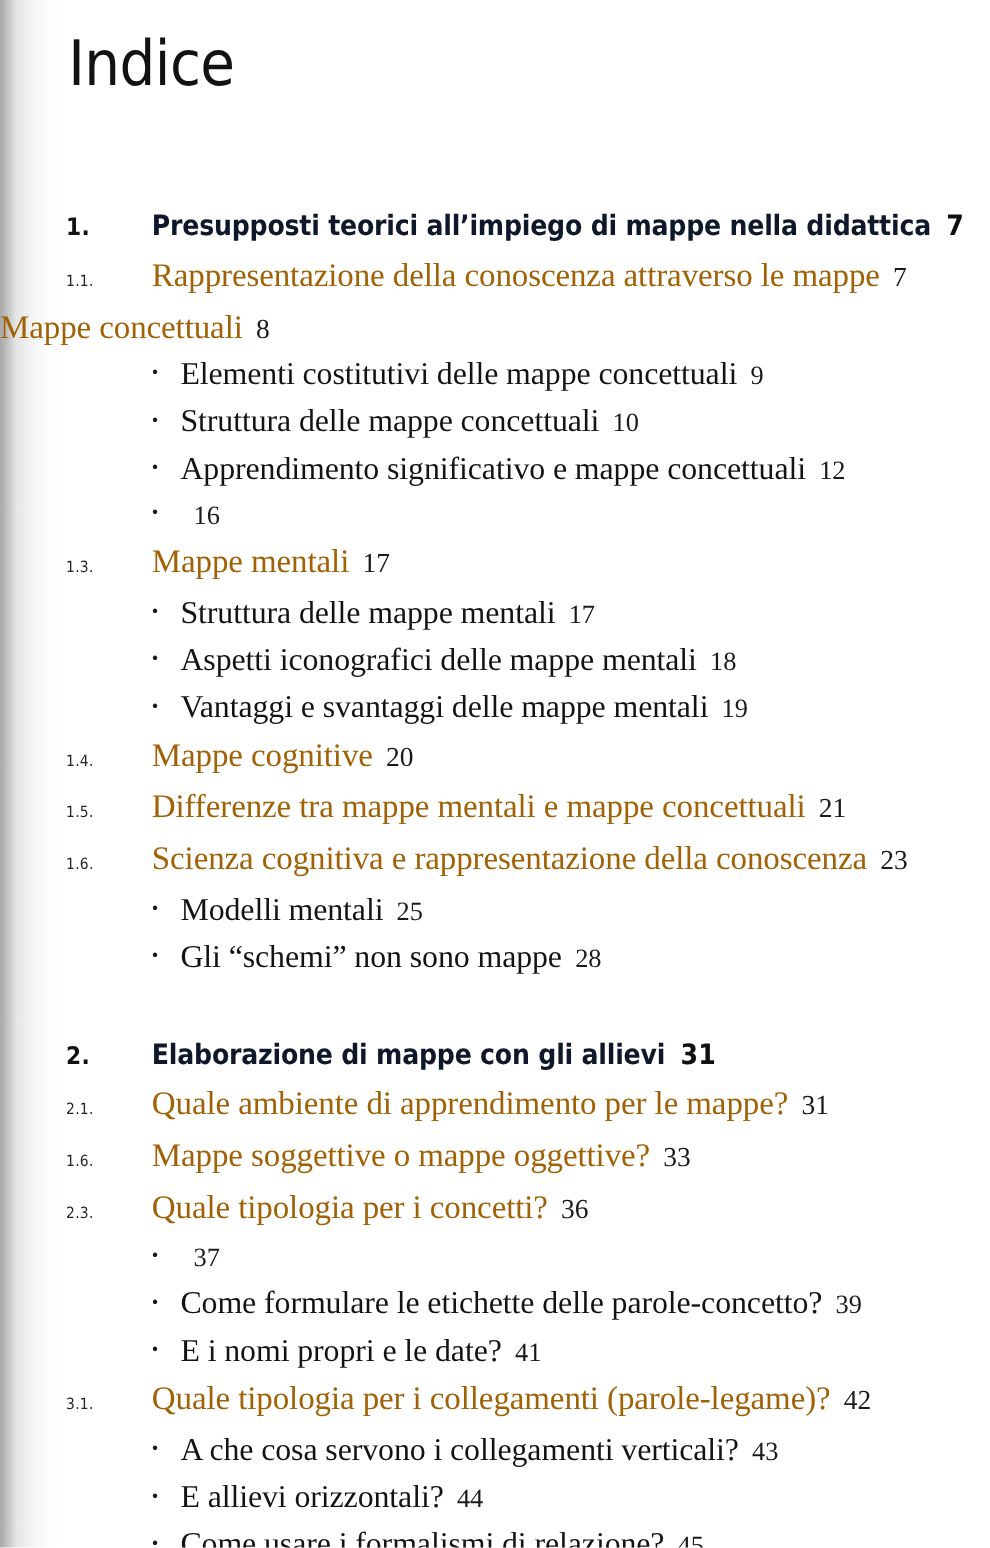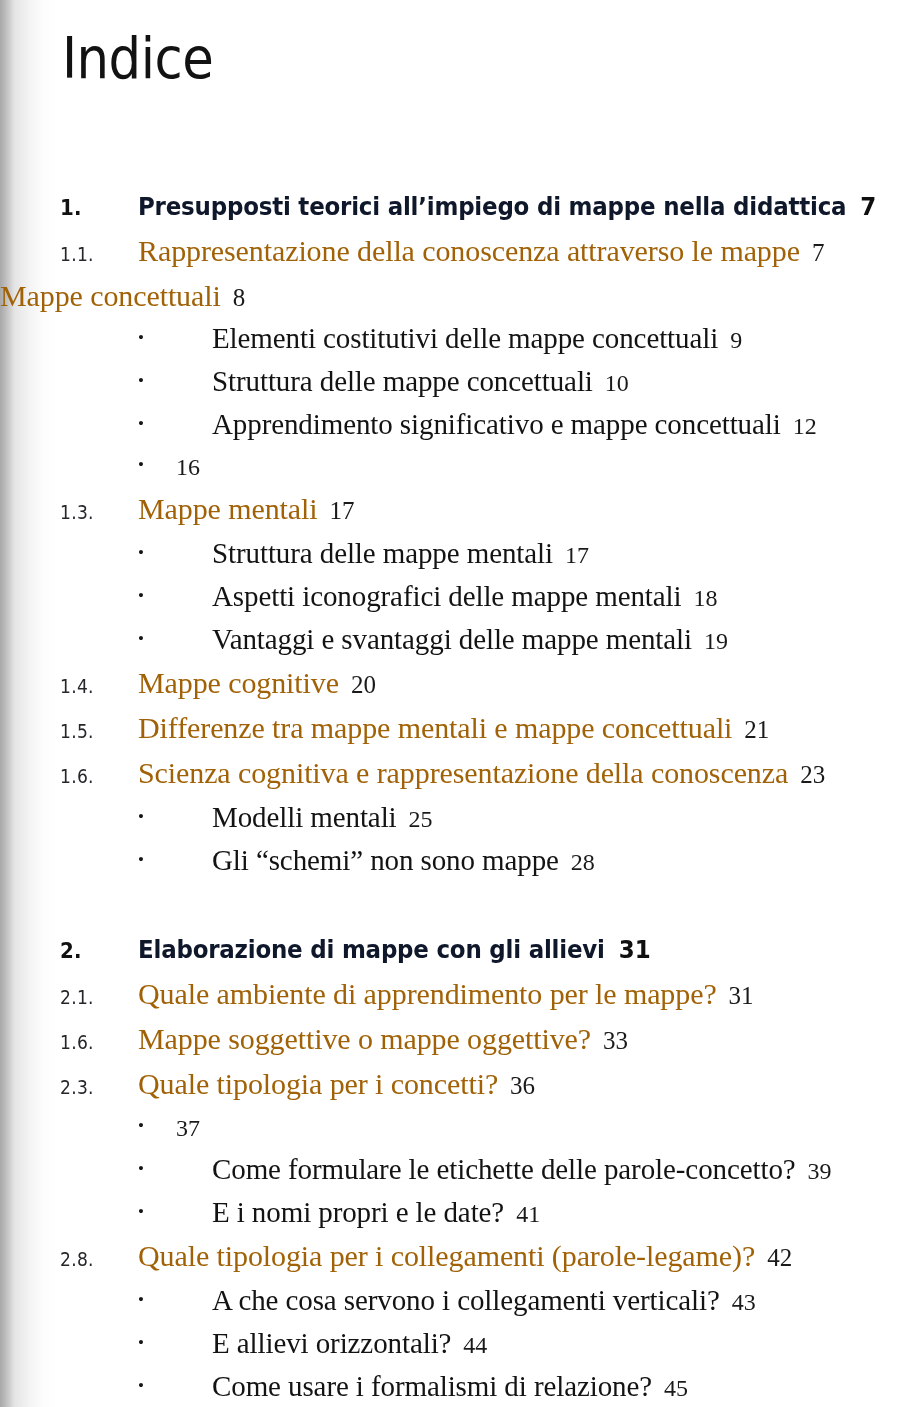--- a/index.html
+++ b/index.html
@@ -82,21 +82,21 @@
     width: 900px;
   }
 
   
   .num {
     flex: 0 0 auto;
     width: 78px;
     padding-left: 60px;
     box-sizing: content-box;
     font-family: "DejaVu Sans Condensed", "Liberation Sans", sans-serif;
-    font-size: 19px;
+    font-size: 14px;
     color: #26252a;
     letter-spacing: .3px;
   }
 
   .row.chapter .num {
     font-weight: bold;
     font-size: 22px;
     color: #111;
   }
 
@@ -157,21 +157,20 @@
     color: #171717;
     text-align: left;
     position: relative;
     top: -5px;
   }
   .row.bullet .txt {
     font-family: "Liberation Serif", serif;
     font-size: 29px;
     letter-spacing: -0.1px;
     color: #131313;
-    margin-left: 48px;
   }
   .row.bullet .pg {
     font-family: "Liberation Serif", serif;
     font-size: 24px;
     margin-left: 12px;
     color: #1a1a1a;
   }
 
   .row.section, .row.chapter { line-height: 41px; }
   .row.bullet { line-height: 41px; }
@@ -311,21 +310,21 @@
             <span class="txt">Come formulare le etichette delle parole-concetto?</span>
             <span class="pg">39</span>
           </div>
           <div class="row bullet">
             <span class="num"></span>
             <span class="bullet-mark">•</span>
             <span class="txt">E i nomi propri e le date?</span>
             <span class="pg">41</span>
           </div>
           <div class="row section">
-            <span class="num">2.8.</span>
+            <span class="num">3.1.</span>
             <span class="txt">Quale tipologia per i collegamenti (parole-legame)?</span>
             <span class="pg">42</span>
           </div>
           <div class="row bullet">
             <span class="num"></span>
             <span class="bullet-mark">•</span>
             <span class="txt">A che cosa servono i collegamenti verticali?</span>
             <span class="pg">43</span>
           </div>
           <div class="row bullet">

